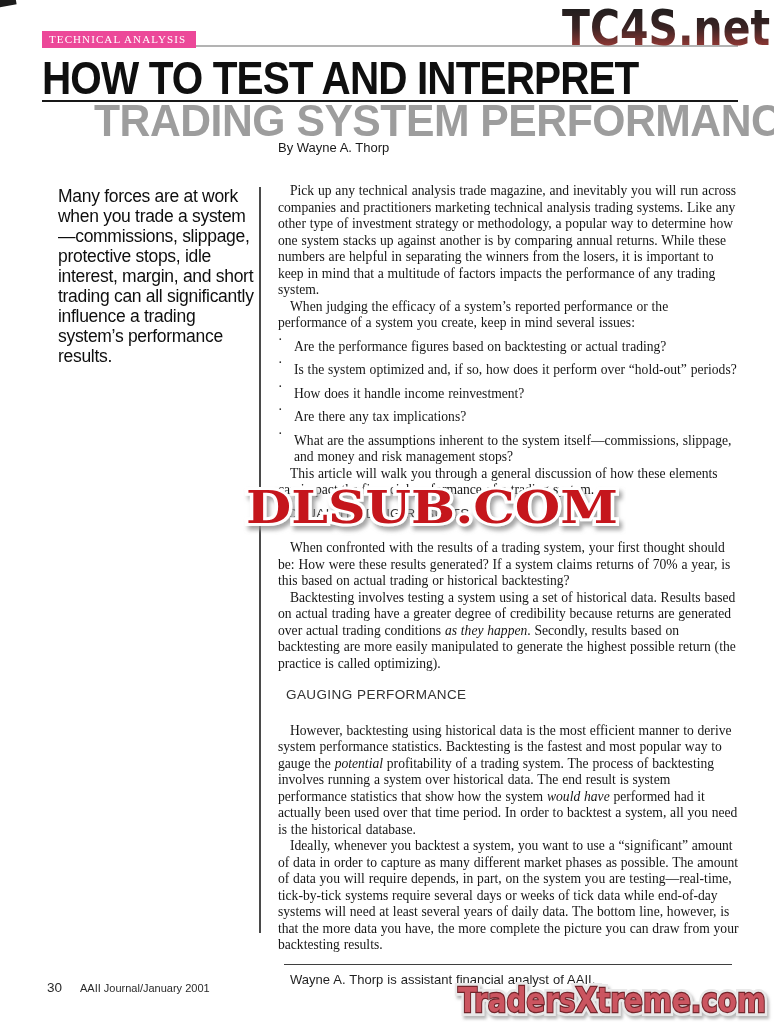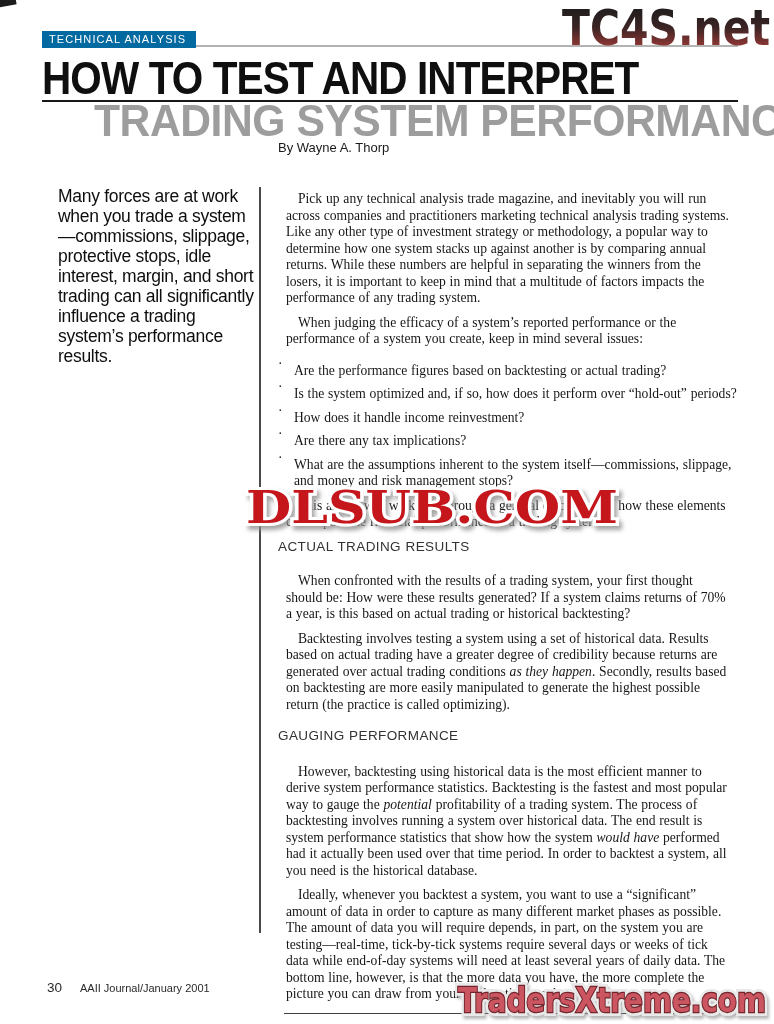--- a/index.html
+++ b/index.html
@@ -4,22 +4,22 @@
 <style>
   html,body{margin:0;padding:0;background:#ffffff;}
   .page{position:relative;width:774px;height:1024px;background:#ffffff;overflow:hidden;
         font-family:"Liberation Serif",serif;}
 
   
   .corner-mark{position:absolute;left:-4px;top:-3px;width:20px;height:9px;background:#1c1c1c;
                transform:rotate(-10deg);}
 
   
-  .kicker-box{position:absolute;left:42px;top:31px;background:#0369a1;color:#ffffff;
-              font-family:Liberation Sans, sans-serif;font-size:11px;letter-spacing:1.1px;
+  .kicker-box{position:absolute;left:42px;top:31px;background:#ec4899;color:#ffffff;
+              font-family:Liberation Serif, serif;font-size:11px;letter-spacing:1.1px;
               padding:2px 10px 3px 7px;}
   .kicker-rule{position:absolute;left:42px;top:45px;width:696px;height:2px;background:#b3b3b3;}
 
   
   .title1{position:absolute;left:42px;top:55px;font-family:"Liberation Sans",sans-serif;
           font-weight:700;font-size:46px;line-height:1;color:#0f0f0f;letter-spacing:-1px;
           transform:scaleX(0.88);transform-origin:left top;white-space:nowrap;}
   .title-rule{position:absolute;left:42px;top:100px;width:696px;height:2px;background:#181818;}
   .title2{position:absolute;left:94px;top:99px;font-family:"Liberation Sans",sans-serif;
           font-weight:700;font-size:44px;line-height:1;color:#9d9d9d;letter-spacing:-0.5px;
@@ -31,29 +31,29 @@
   
   .pullquote{position:absolute;left:58px;top:186px;width:200px;
              font-family:"Liberation Sans",sans-serif;font-size:17.5px;line-height:20px;
              letter-spacing:-0.3px;color:#0e0e0e;}
 
   .vdivider{position:absolute;left:259px;top:187px;width:2px;height:746px;background:#4a4a4a;}
 
   
   .main{position:absolute;left:278px;top:183px;width:461px;
         font-size:13.6px;line-height:16.5px;color:#161616;word-spacing:0.4px;}
-  .main p{margin:8px;text-indent:12px;}
+  .main p{margin:0;text-indent:12px;}
   .bullets{margin:0;}
   .bullet{display:flex;}
   .bullet .dot{width:16px;flex:0 0 16px;color:#161616;}
   .bullet .btext{flex:1;margin-top:7px;}
   .sect{font-family:"Liberation Sans",sans-serif;font-size:13.5px;letter-spacing:0.4px;
         color:#323232;text-indent:0;}
   .sect1{margin:7px 0 18px 0;}
-  .sect2{margin:15px 0 19px 0;}
+  .sect2{margin:15px 0 19px 8px;}
   .note-rule{border-top:1.5px solid #3f3f3f;margin:10px 0 7px 6px;width:448px;}
   .author-note{font-family:"Liberation Sans",sans-serif;font-size:13px;
                color:#1f1f1f;margin-left:12px;}
 
   
   .footer-page{position:absolute;left:47px;top:980px;font-family:"Liberation Sans",sans-serif;
                font-size:13.5px;color:#2a2a2a;}
   .footer-journal{position:absolute;left:80px;top:982px;font-family:"Liberation Sans",sans-serif;
                   font-size:11px;color:#2a2a2a;}
 

